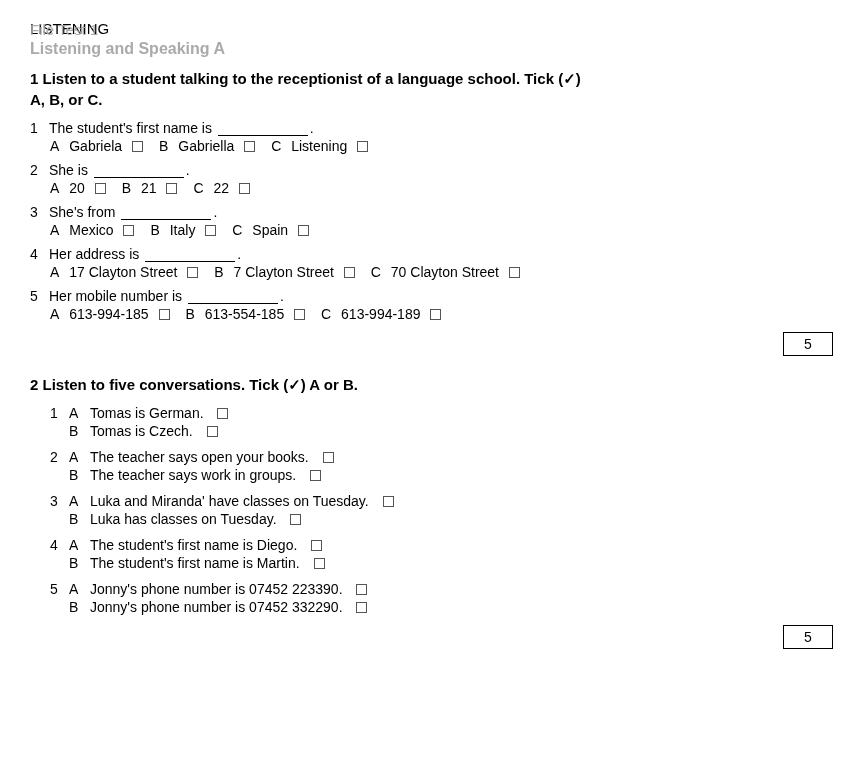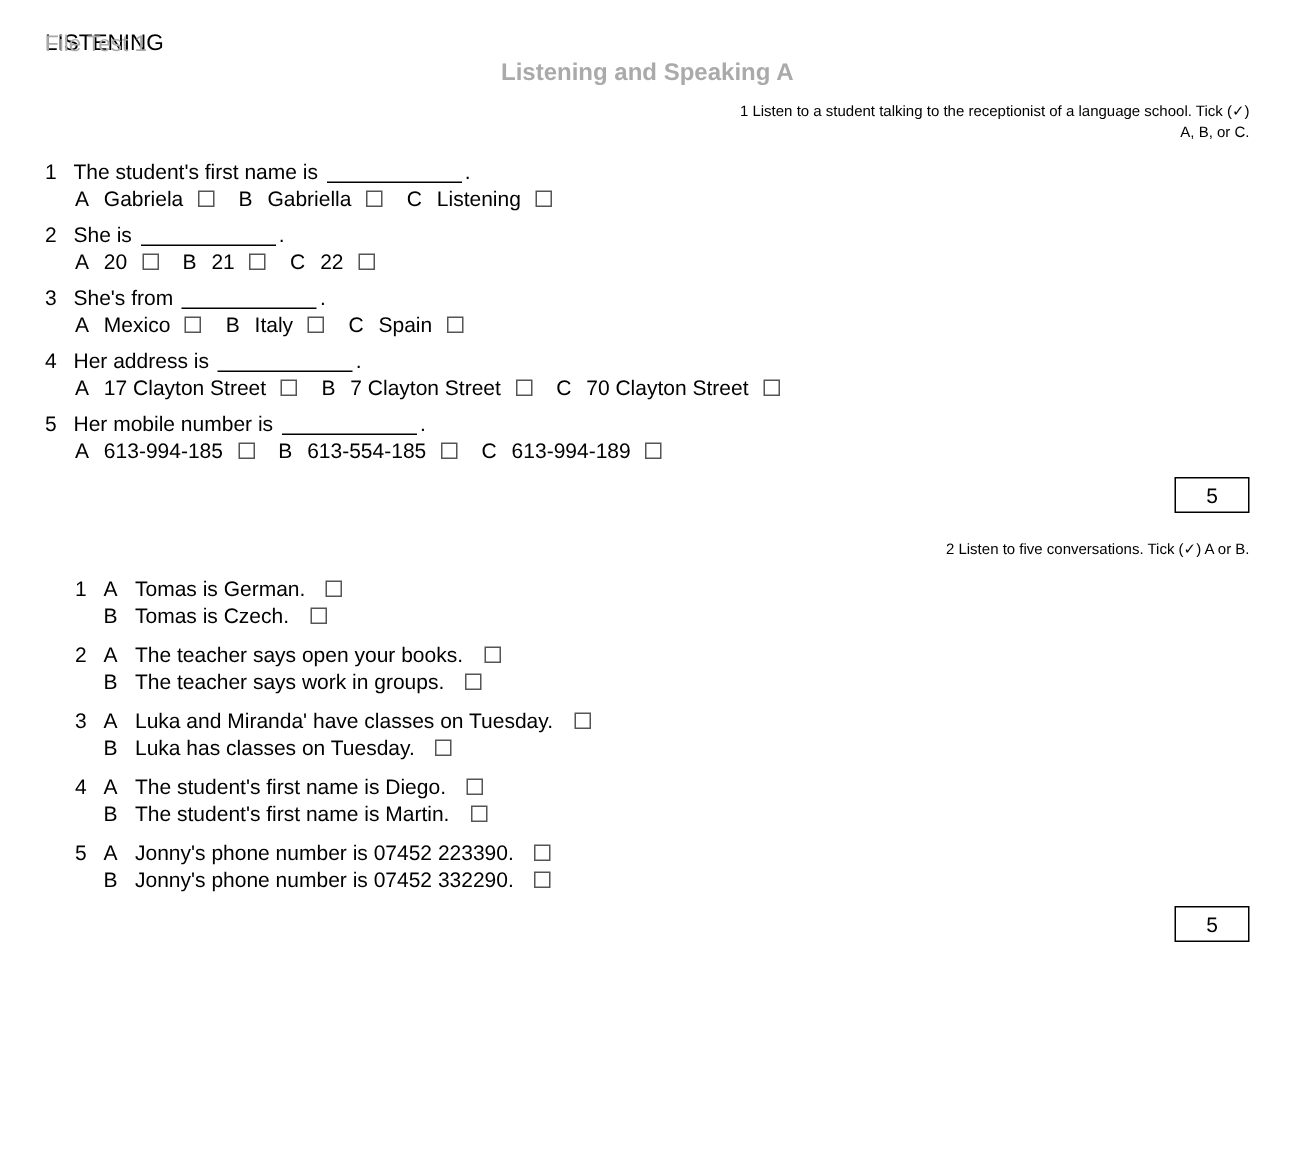--- a/index.html
+++ b/index.html
@@ -17,32 +17,30 @@
       font-size: 15px;
       margin-bottom: 2px;
     }
     .file-test-header {
       color: #aaa;
       font-size: 15px;
       margin-top: -18px;
       margin-bottom: 2px;
     }
     .subtitle-header {
-      text-align: center;
       color: #aaa;
       font-size: 16px;
       font-weight: bold;
       margin-bottom: 10px;
     }
     .section-title {
-      font-weight: normal;
-      font-size: 10px;
+      font-weight: bold;
+      font-size: 15px;
       margin-bottom: 10px;
       line-height: 1.4;
-      text-align: right;
     }
     .question-item {
       margin-bottom: 8px;
     }
     .question-text {
       font-size: 14px;
     }
     .blank {
       display: inline-block;
       border-bottom: 1px solid #000;

